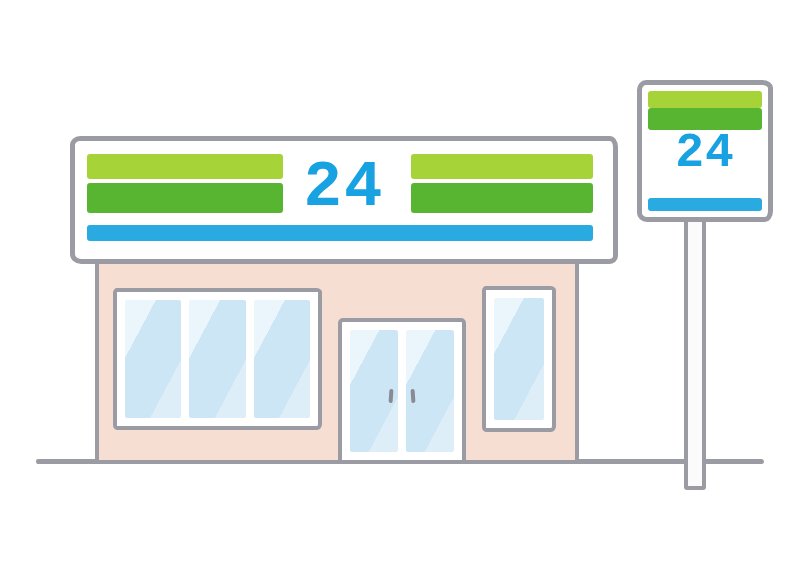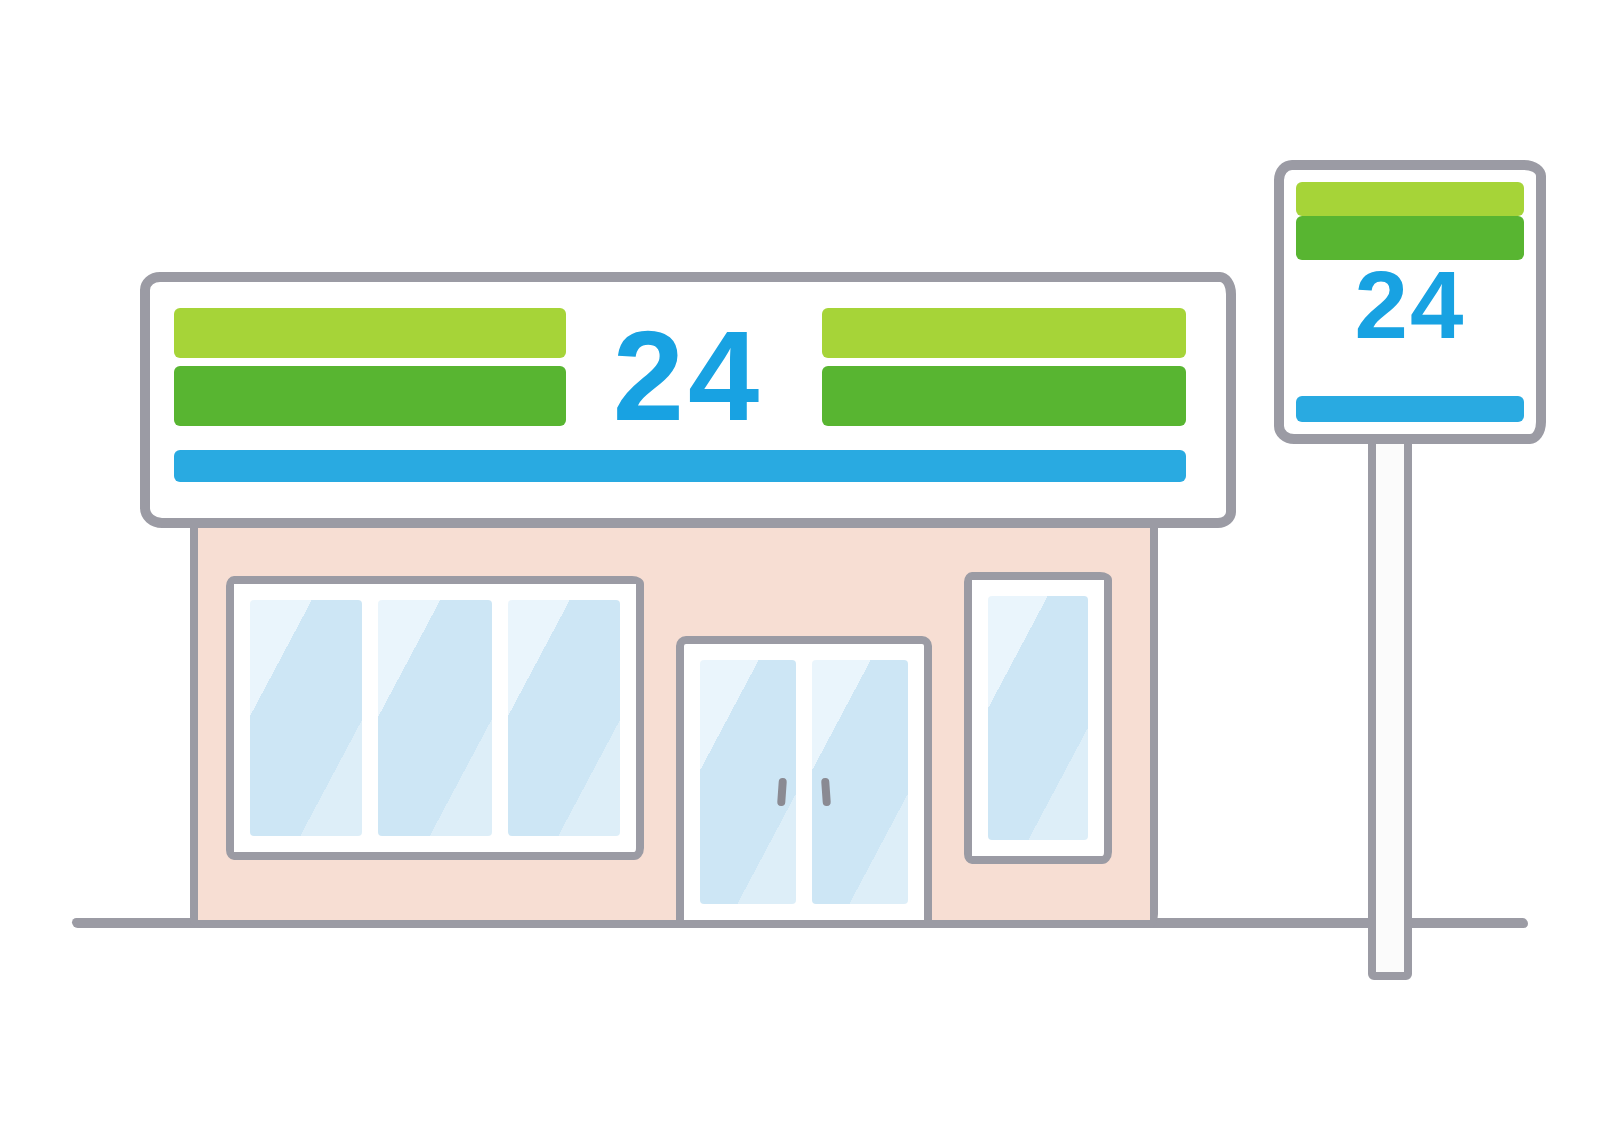--- a/index.html
+++ b/index.html
@@ -1,18 +1,18 @@
 <!DOCTYPE html>
 <html style="--stripe-light-green: #a6d438; --stripe-green: #58b531; --stripe-blue: #29aae1; --number-blue: #18a2e2; --wall-pink: #f7ded3; --window-blue: #cde6f5; --window-highlight: #eaf5fc; --outline-gray: #9b9ba4; --pole-fill: #fbfbfb;"><head>
 <meta charset="utf-8">
 <style>
   html,body{margin:0;padding:0;background:#ffffff;}
   #canvas{
     position:relative;width:800px;height:566px;background:#ffffff;overflow:hidden;
-    font-family:Liberation Sans, sans-serif;
+    font-family:Liberation Mono, monospace;
   }
 
   
   #ground-line{
     position:absolute;left:36px;top:459px;width:728px;height:5px;z-index:0;
     background:var(--outline-gray,#9b9ba4);
     border-radius:3px 4px 3px 4px;
   }
 
   

